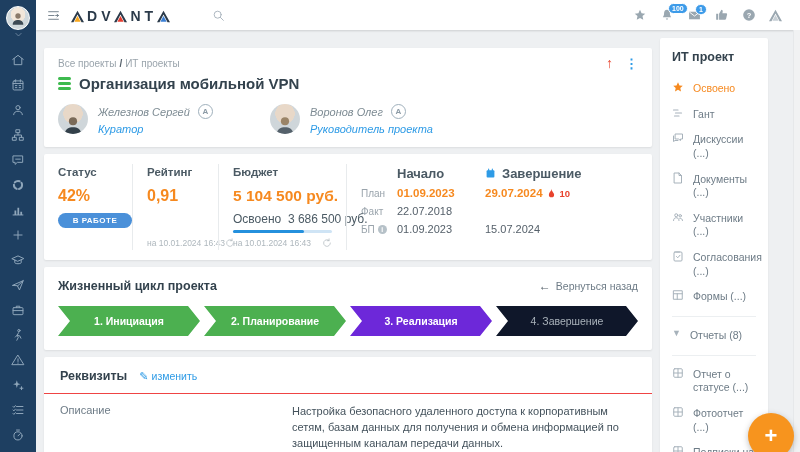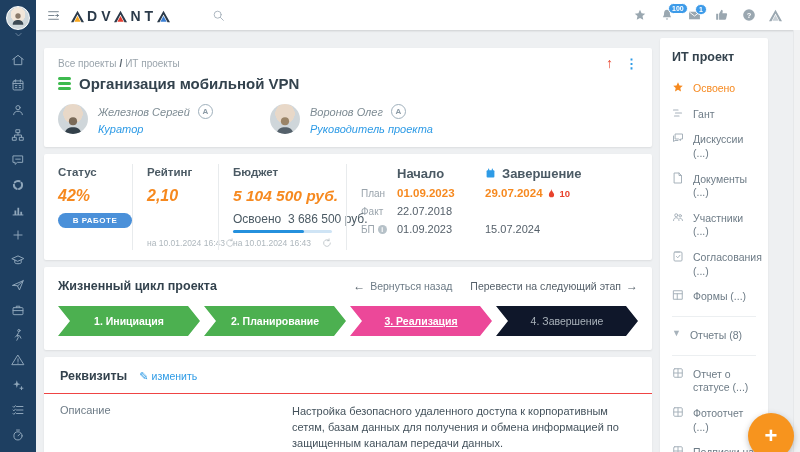--- a/index.html
+++ b/index.html
@@ -80,21 +80,21 @@
     color:#8b9aa5; font-size:8px; display:flex; align-items:center; justify-content:center;
     cursor:pointer; font-weight:bold;
   }
   .p-role { font-size:11px; font-style:italic; color:#2e9be6; text-decoration:none; display:inline-block; margin-top:4px; cursor:pointer; }
 
   
   .metrics-card { display:flex; padding:10px 0; min-height:93px; }
   .m-sec { padding:2px 14px; }
   .m-sec + .m-sec { border-left:1px solid #e8ebed; }
   .m-label { font-size:11.5px; font-weight:bold; color:#4b5a64; }
-  .m-value { font-size:16px; font-weight:bold; color:#f6891f; margin-top:9px; white-space:nowrap;font-style:italic; }
+  .m-value { font-size:16px; font-weight:bold; color:#f6891f; margin-top:9px; white-space:nowrap; }
   .m-status { width:88px; }
   .m-rating { width:86px; display:flex; flex-direction:column; }
   .m-budget { width:128px; display:flex; flex-direction:column; }
   .status-pill {
     margin-top:8px; background:#4a90d9; color:#fff; font-size:8px; font-weight:bold;
     letter-spacing:.5px; border-radius:8px; padding:3px 0; text-align:center; width:74px; cursor:pointer;
   }
   .updated-row { margin-top:auto; display:flex; align-items:center; justify-content:space-between; }
   .updated { font-size:8.5px; color:#aeb7bd; white-space:nowrap; }
   .refresh { color:#aeb7bd; cursor:pointer; }
@@ -125,21 +125,21 @@
   .lc-links { margin-left:auto; display:flex; align-items:center; gap:18px; }
   .lc-link { font-size:10.5px; color:#6d7b86; cursor:pointer; display:flex; align-items:center; gap:5px; }
   .lc-link .arr { font-size:12px; color:#55606a; }
   .stages { display:flex; gap:4px; margin-top:13px; }
   .stage {
     flex:1; height:30px; display:flex; align-items:center; justify-content:center;
     font-size:10.5px; font-weight:bold; color:#fff; cursor:pointer;
     clip-path:polygon(0 0, calc(100% - 12px) 0, 100% 50%, calc(100% - 12px) 100%, 0 100%, 12px 50%);
   }
   .stage.done { background:#4cb050; }
-  .stage.current { background:#ec4899;text-decoration:underline; }
+  .stage.current { background:#6d28d9; }
   .stage.future { background:#0f172a; color:#a9b2ba; font-weight:normal; }
 
   
   .details-card { padding:12px 0 0; }
   .dt-head { display:flex; align-items:center; gap:12px; padding:0 16px 10px; }
   .dt-title { font-size:12.5px; font-weight:bold; color:#33424d; }
   .edit-link { font-size:10.5px; color:#2e9be6; cursor:pointer; display:flex; align-items:center; gap:3px; }
   .dt-row { display:grid; grid-template-columns:232px 1fr; border-top:1px solid #ef4444; padding:10px 16px; align-items:start; }
   .dt-label { font-size:11px; color:#6d7b86; display:flex; align-items:center; gap:5px; }
   .dt-value { font-size:11px; color:#44525c; line-height:1.45; padding-right:10px; }
@@ -404,21 +404,21 @@
   </section>
 
   <section class="card metrics-card">
     <div class="m-sec m-status">
       <div class="m-label">Статус</div>
       <div class="m-value">42%</div>
       <div class="status-pill">В РАБОТЕ</div>
     </div>
     <div class="m-sec m-rating">
       <div class="m-label">Рейтинг</div>
-      <div class="m-value">2,10</div>
+      <div class="m-value">0,91</div>
       <div class="updated-row">
         <span class="updated">на 10.01.2024 16:43</span>
         <span class="refresh">
             <svg class="ic" style="width:10px;height:10px" viewBox="0 0 24 24">
               <path d="M20 12 a8 8 0 1 1 -3-6.2 M17 2 V6.5 H12.5"></path>
             </svg>
           </span>
       </div>
     </div>
     <div class="m-sec m-budget">
@@ -474,24 +474,20 @@
   </section>
 
   <section class="card lifecycle-card">
     <div class="lc-head">
       <span class="lc-title">Жизненный цикл проекта</span>
       <div class="lc-links">
         <span class="lc-link">
             <span class="arr">←</span>
             <span>Вернуться назад</span>
           </span>
-        <span class="lc-link" style="color:#55606a">
-            <span>Перевести на следующий этап</span>
-            <span class="arr">→</span>
-          </span>
       </div>
     </div>
     <div class="stages">
       <div class="stage done">1. Инициация</div>
       <div class="stage done">2. Планирование</div>
       <div class="stage current">3. Реализация</div>
       <div class="stage future">4. Завершение</div>
     </div>
   </section>
 

